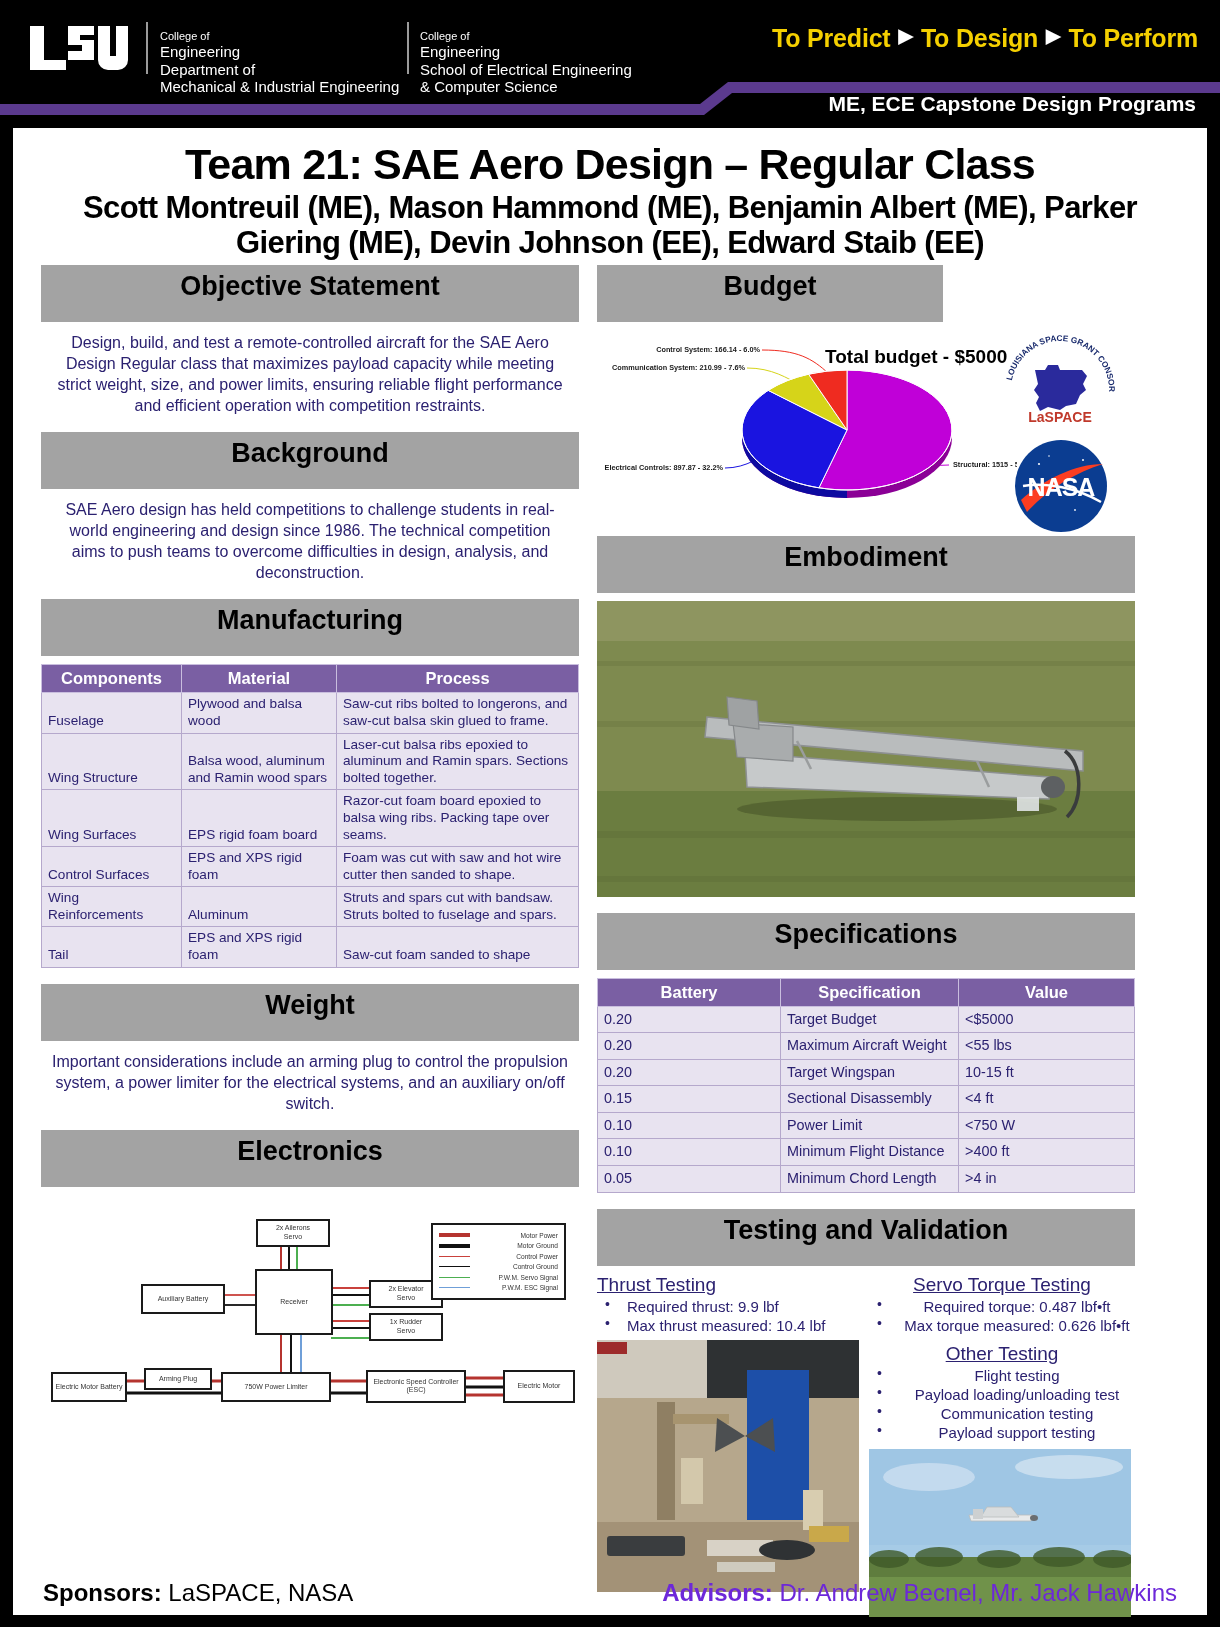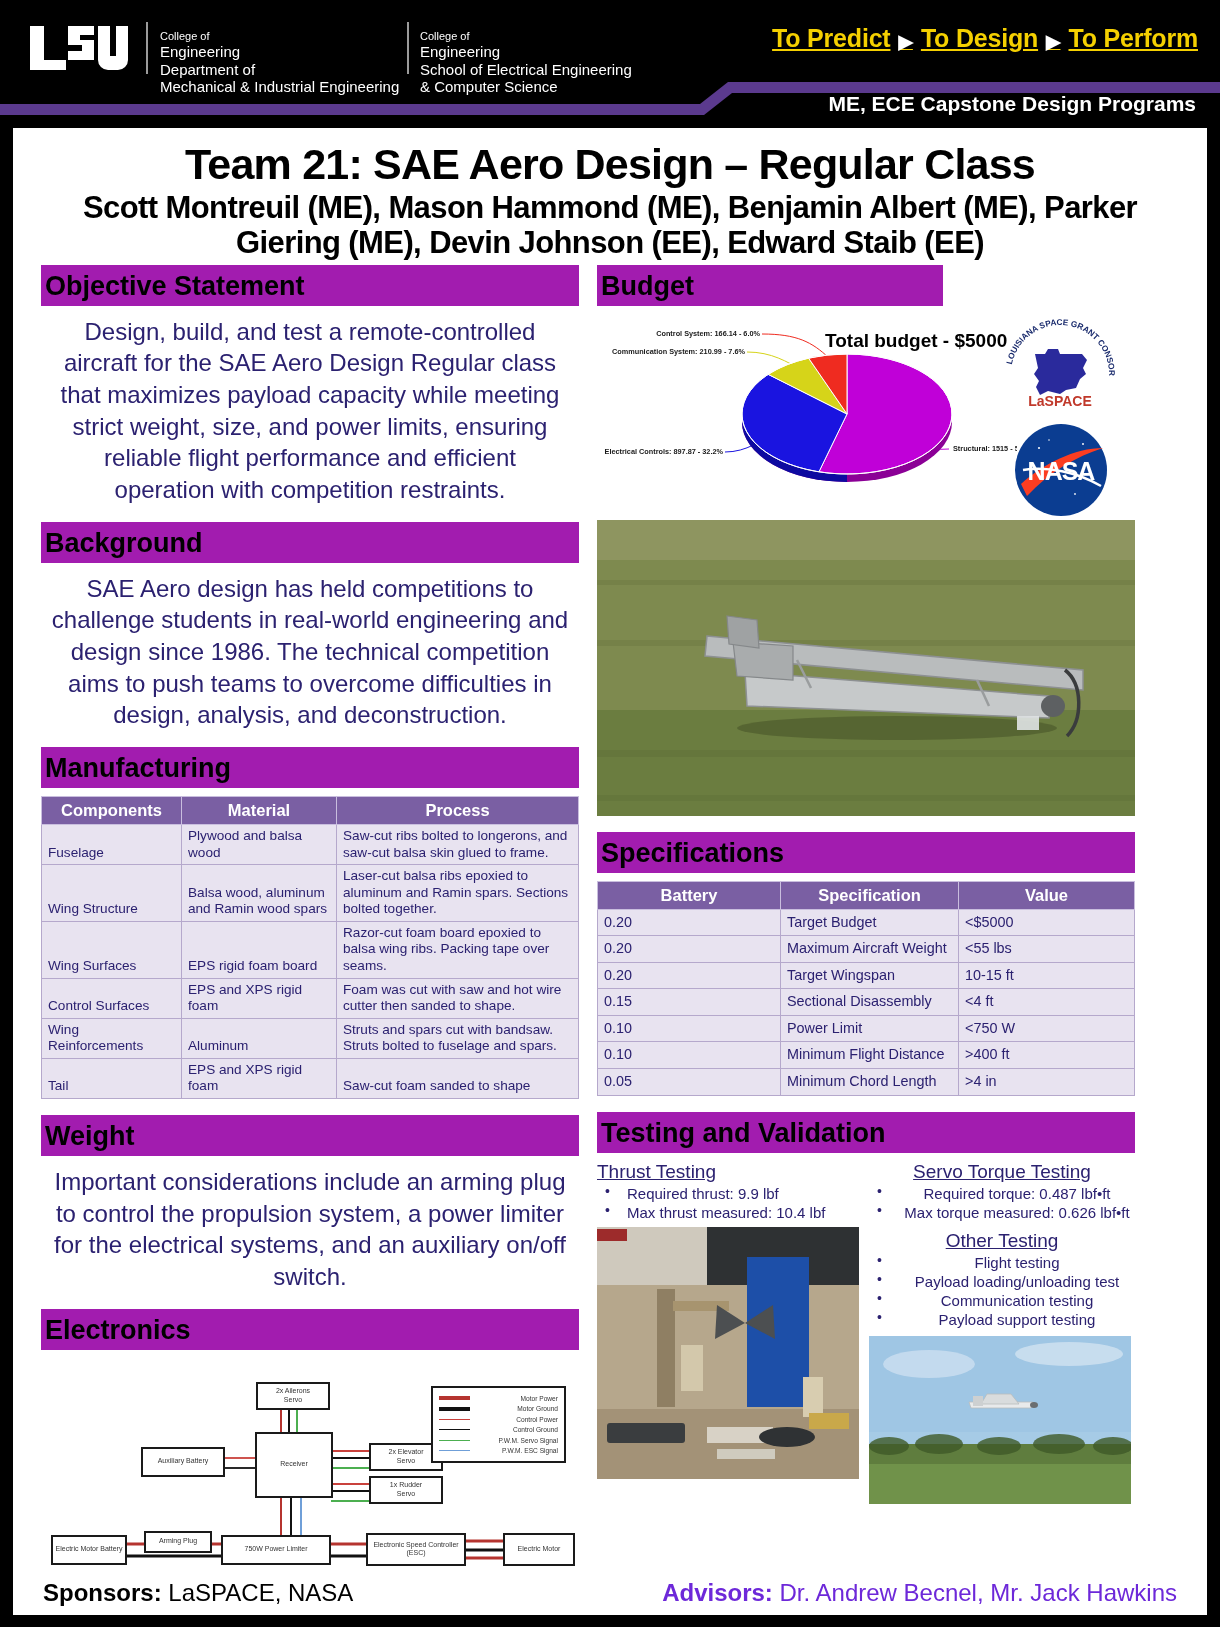--- a/index.html
+++ b/index.html
@@ -17,21 +17,21 @@
     position:absolute; left:28px; top:22px; width:102px; height:52px;
   }
   .hdr-divider { position: absolute; top: 22px; width: 2px; height: 52px; background: #9b9b9b; }
   .hdr-block { position: absolute; color: #fff; line-height: 1.18; }
   .hdr-block .sm { font-size: 11px; }
   .hdr-block .md { font-size: 15px; }
   .tagline {
     position: absolute; right: 22px; top: 24px;
     color: #f5d000; font-weight: bold; font-size: 25px;
     letter-spacing: -0.2px;
-    display: flex; align-items: flex-end; gap: 8px; text-decoration: underline;
+    display: flex; align-items: flex-start; gap: 8px;
   }
   .tagline .arw { font-size: 19px; color: #fff; }
   .purple-stripe { position: absolute; left: 0; top: 82px; width: 1220px; height: 46px; }
   .capstone {
     position: absolute; right: 24px; top: 92px;
     color: #fff; font-weight: bold; font-size: 21px;
   }
 
   
   .poster {
@@ -47,27 +47,27 @@
   .poster-authors {
     font-size: 31px; font-weight: bold; color: #000;
     line-height: 1.12; letter-spacing: -0.6px; margin-top: 4px;
   }
 
   .cols { display: flex; gap: 18px; padding: 0 28px; }
   .col-left { width: 538px; }
   .col-right { width: 538px; }
 
   .sec-head {
-    background: #a21caf;
+    background: #a3a3a3;
     color: #000; font-weight: bold; font-size: 27px;
-    padding: 6px 4px 4px;
+    text-align: center; padding: 6px 4px 20px;
     margin-bottom: 8px;
   }
   .body-text {
-    color: #2b2170; font-size: 24px; text-align: center;
+    color: #2b2170; font-size: 16px; text-align: center;
     line-height: 1.32; padding: 2px 10px 0;
   }
 
   .blk { margin-bottom: 16px; }
 
   
   .budget-area { position: relative; height: 190px; }
   .total-budget {
     position: absolute; left: 228px; top: 16px;
     font-weight: bold; font-size: 19px; color: #000;
@@ -429,20 +429,21 @@
               </g>
               <path d="M8,62 C30,42 62,26 90,26 C64,34 36,50 14,74 Z" fill="#fc3d21"></path>
               <path d="M10,48 C34,44 64,50 88,64" stroke="#fff" stroke-width="2.4" fill="none"></path>
               <text x="48" y="58" text-anchor="middle" font-size="25" font-weight="bold" fill="#fff" font-family="'Liberation Sans',sans-serif" letter-spacing="-1">NASA</text>
             </svg>
           </div>
         </div>
       </div>
 
       <div class="blk">
+        <div class="sec-head">Embodiment</div>
         <div class="photo-plane">
           <svg width="100%" height="100%" viewBox="0 0 538 296" preserveAspectRatio="none">
             <rect width="538" height="296" fill="#7e8a4f"></rect>
             <rect y="0" width="538" height="40" fill="#8e9560"></rect>
             <rect y="190" width="538" height="106" fill="#6b7d40"></rect>
             <g opacity="0.18" fill="#4d5c2c">
               <rect y="60" width="538" height="5"></rect>
                 <rect y="120" width="538" height="6"></rect>
               <rect y="230" width="538" height="7"></rect>
                 <rect y="275" width="538" height="6"></rect>

